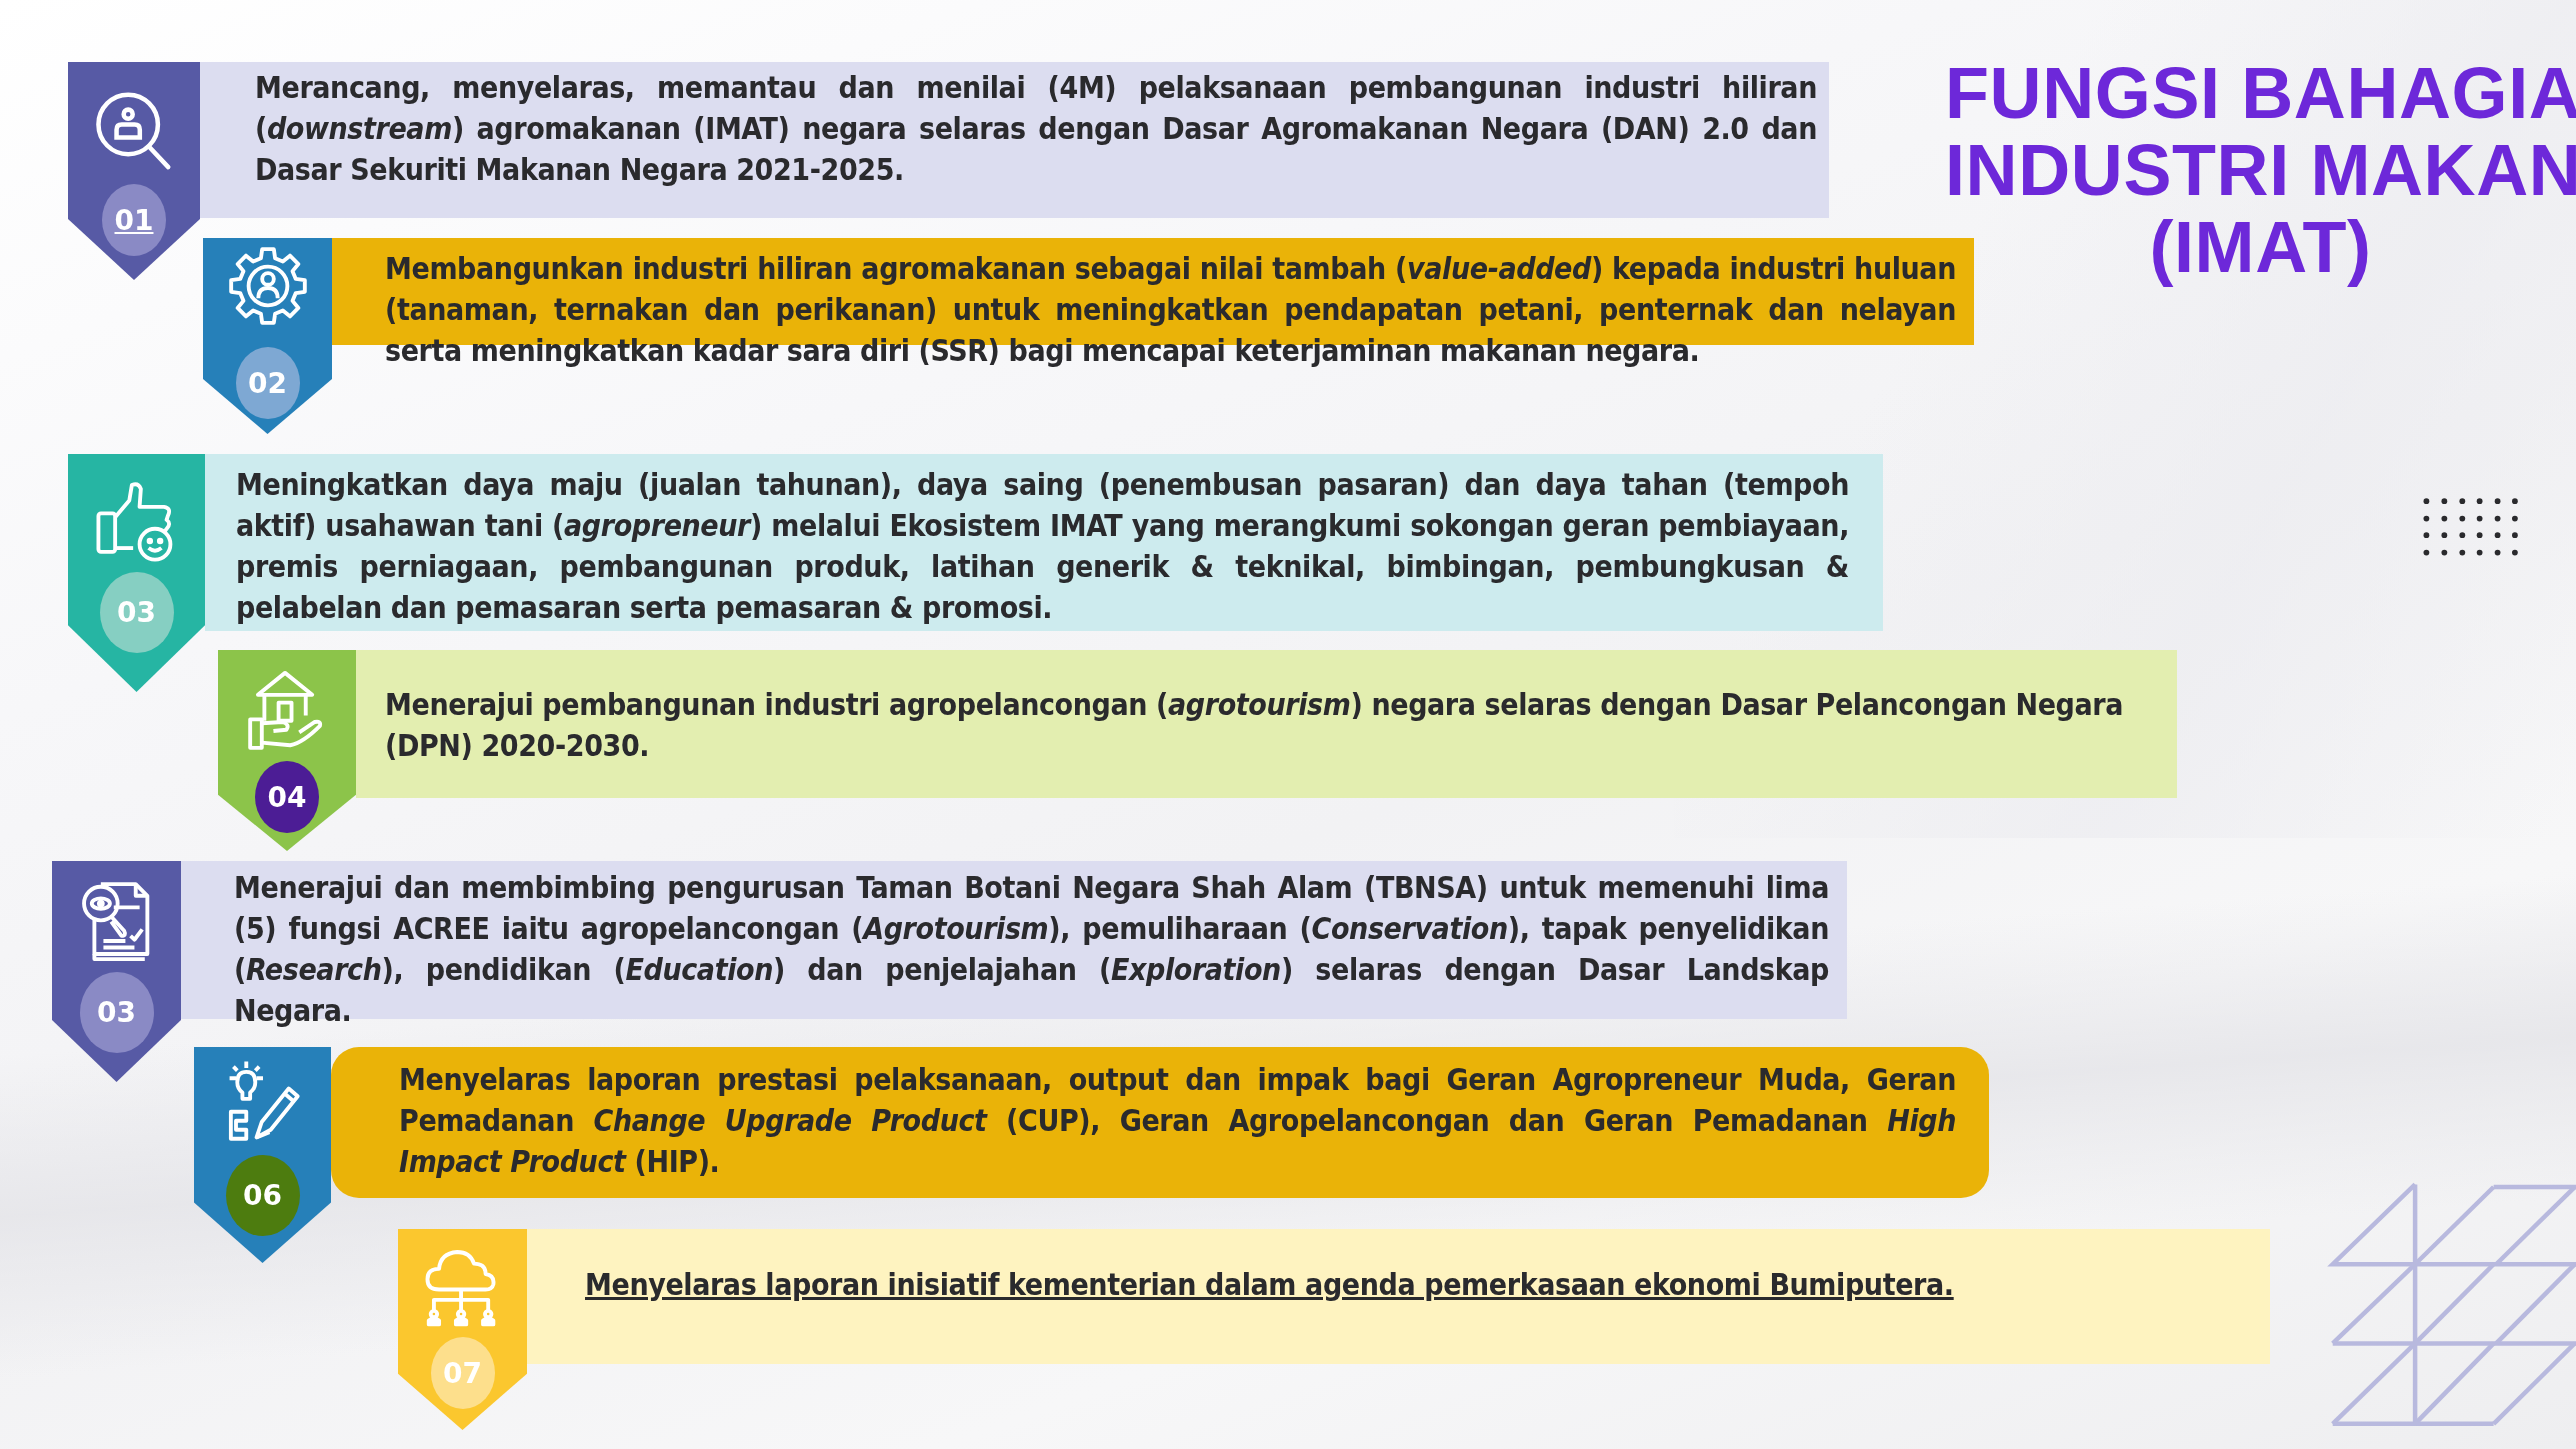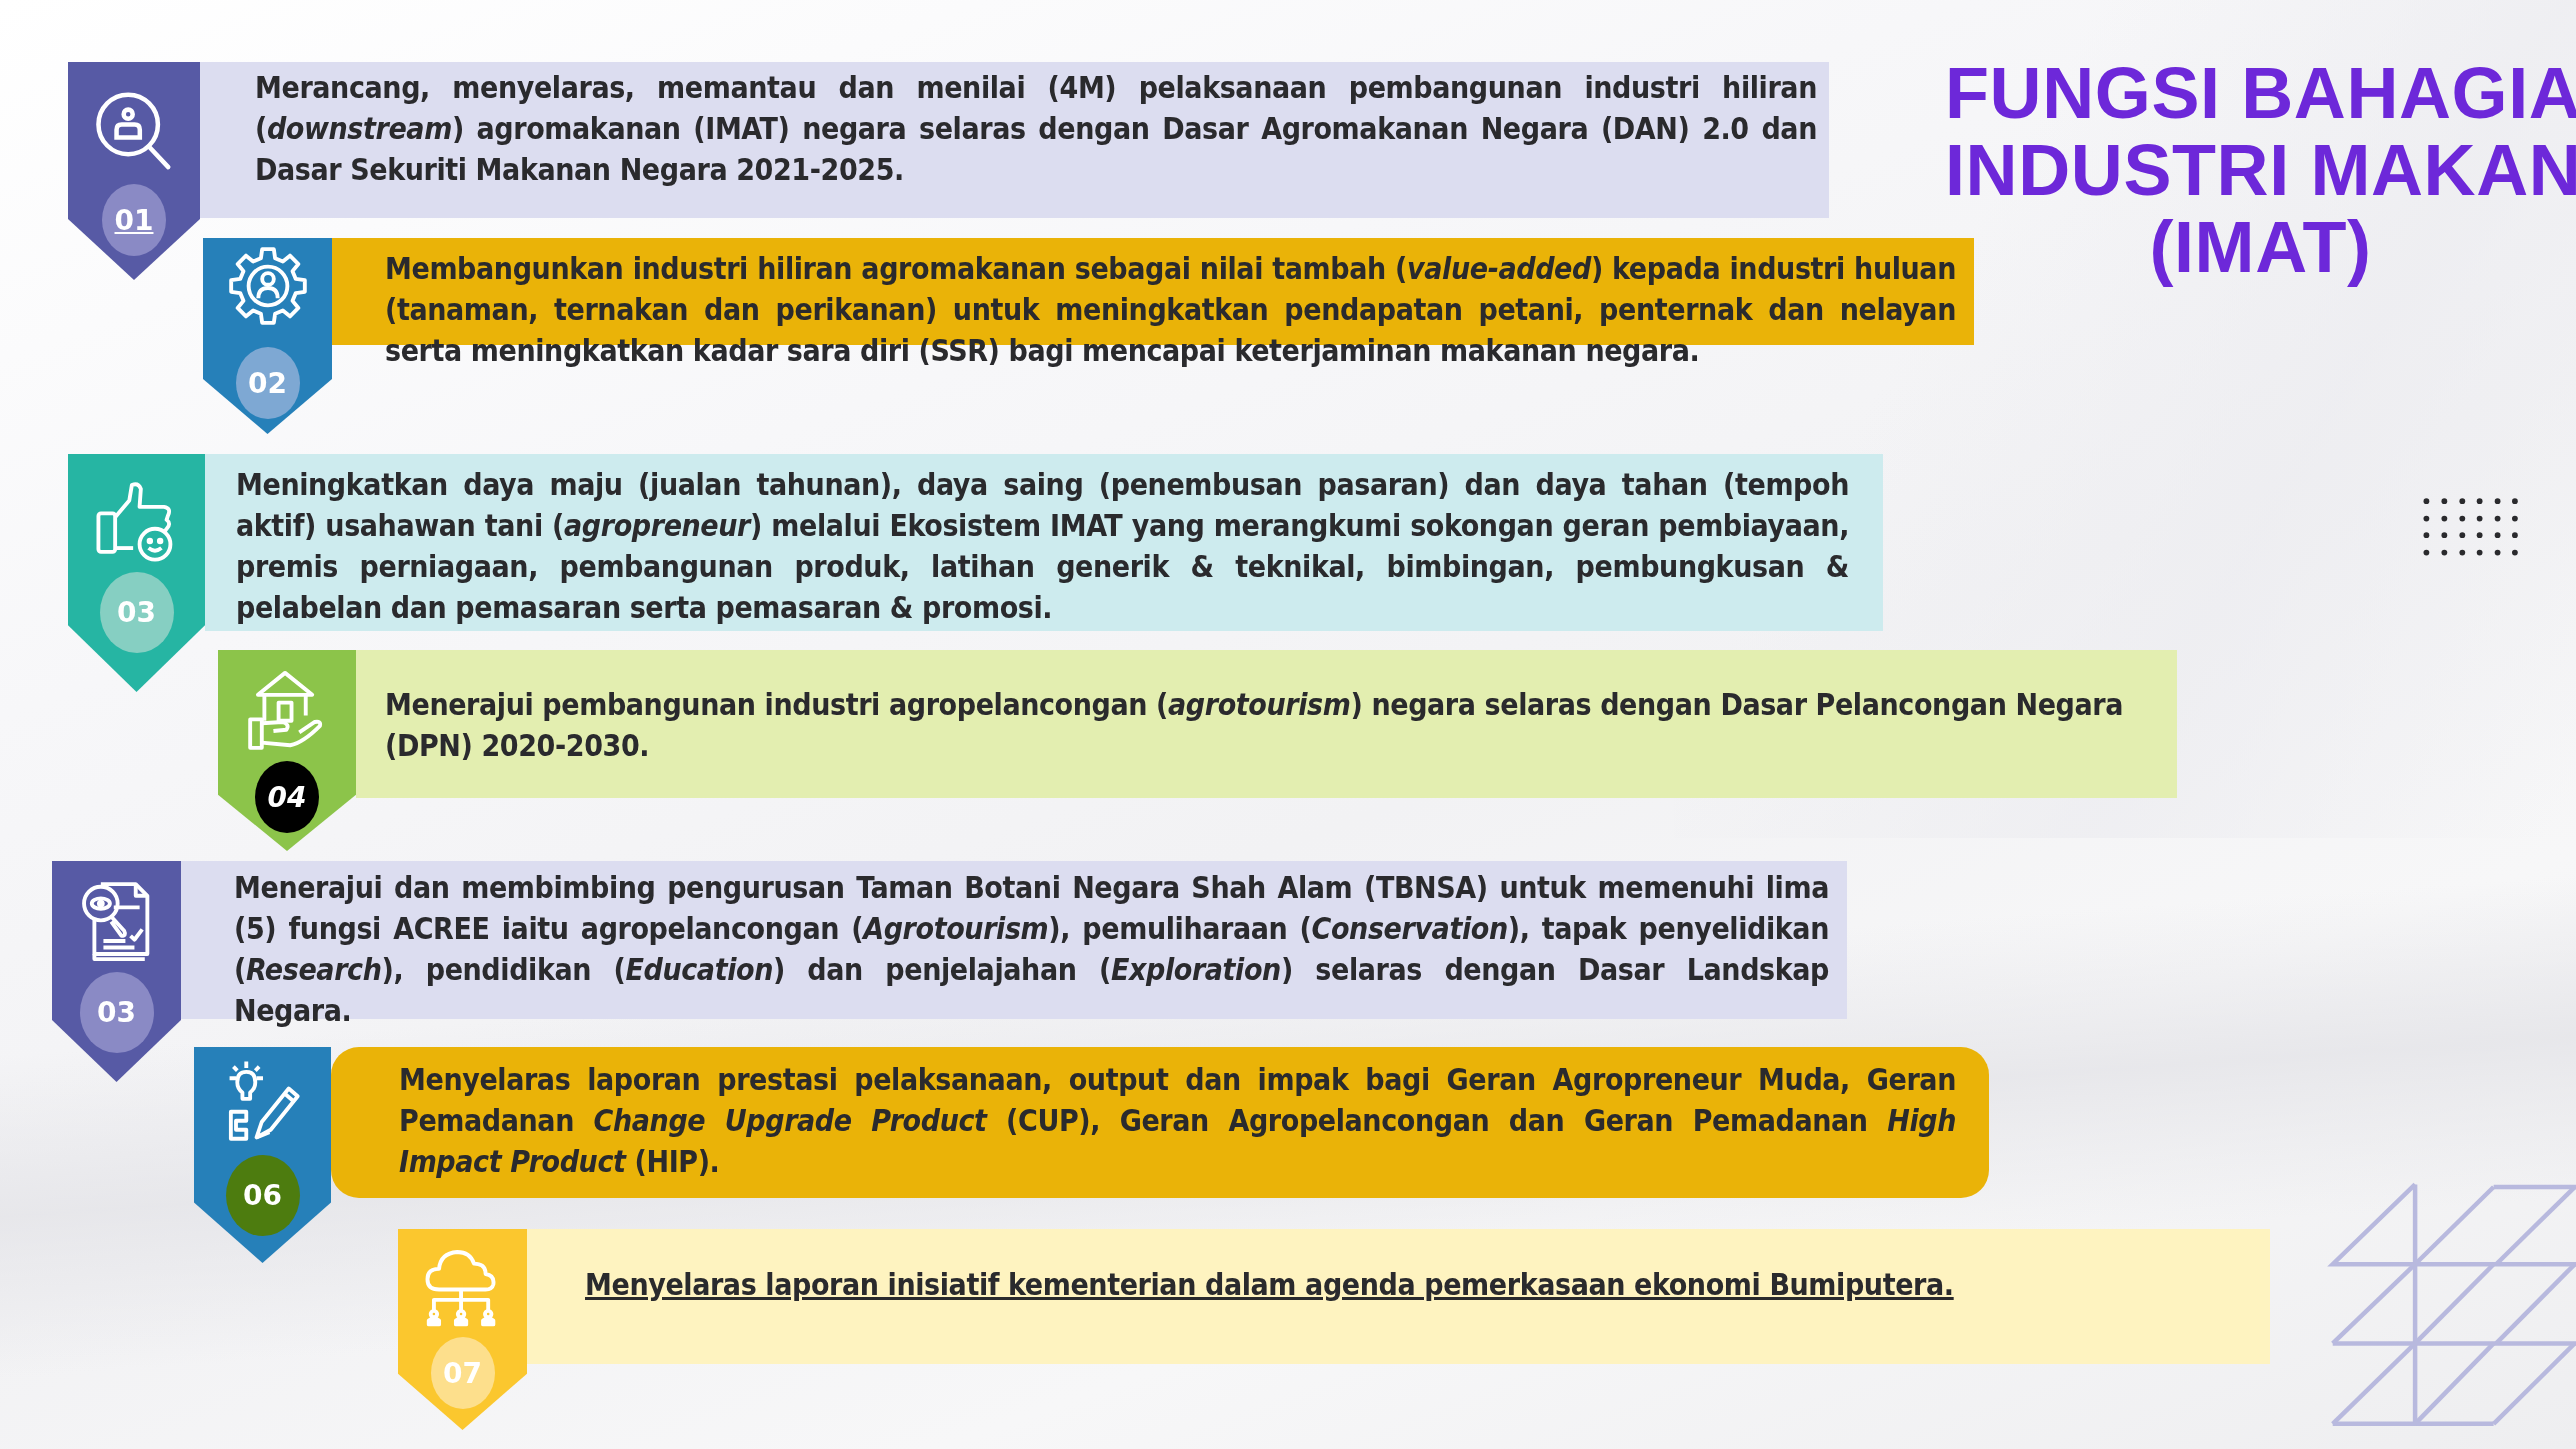--- a/index.html
+++ b/index.html
@@ -172,21 +172,21 @@
   <div class="badge" style="left:0; width:138px; height:201px; background:#8CC44A;">
     <div class="icon" style="top:19.3px;">
       <svg width="84" height="84" viewBox="0 0 130 130" fill="none" stroke="#fff" stroke-width="6" stroke-linejoin="round">
         <path d="M20 40 L62 6 L104 40 Z"></path>
         <path d="M30 40 L30 80 M94 40 L94 72"></path>
         <rect x="52" y="52" width="20" height="28"></rect>
         <rect x="8" y="78" width="18" height="44"></rect>
         <path d="M26 84 L58 82 Q70 86 64 94 L44 96 M26 114 L70 118 Q90 114 116 88 Q118 80 108 82 L84 98"></path>
       </svg>
     </div>
-    <div class="num" style="top:111px; background:#000000;font-style:italic;">04</div>
+    <div class="num" style="top:111px; background:#4c1d95;">04</div>
   </div>
 </div>
 
 <div class="item" style="left:52px; top:861px;">
   <div class="box" style="left:129px; width:1666px; height:158px; background:#DCDDF0;">
     <div class="text" style="left:53px; top:6.4px; width:1595px;">Menerajui dan membimbing pengurusan Taman Botani Negara Shah Alam (TBNSA) untuk memenuhi lima (5) fungsi ACREE iaitu agropelancongan (<i>Agrotourism</i>), pemuliharaan (<i>Conservation</i>), tapak penyelidikan (<i>Research</i>), pendidikan (<i>Education</i>) dan penjelajahan (<i>Exploration</i>) selaras dengan Dasar Landskap Negara.</div>
   </div>
   <div class="badge" style="left:0; width:129px; height:221px; background:#575AA5;">
     <div class="icon" style="top:18px;">
       <svg width="84" height="84" viewBox="0 0 130 130" fill="none" stroke="#fff" stroke-width="6" stroke-linejoin="round">

